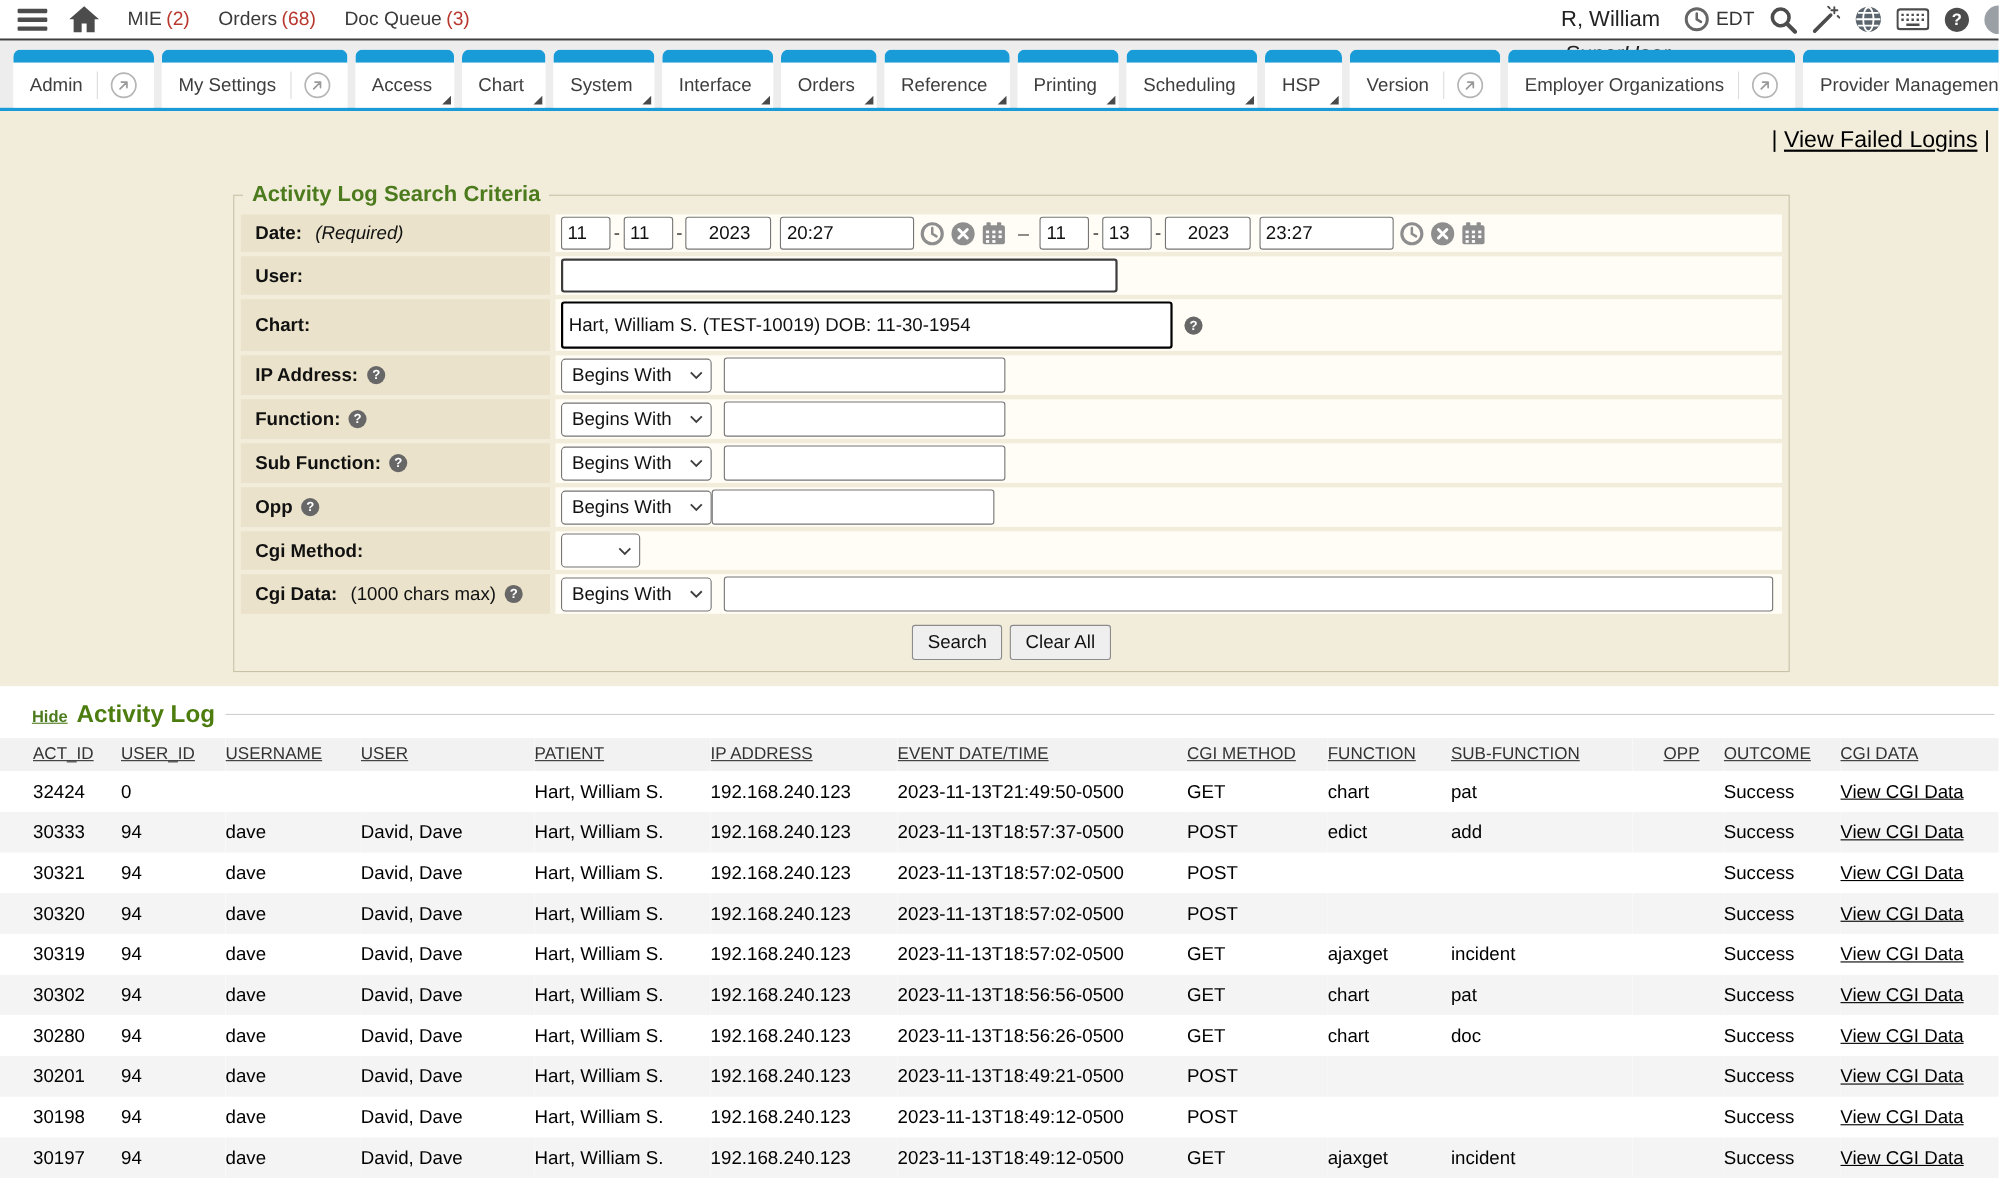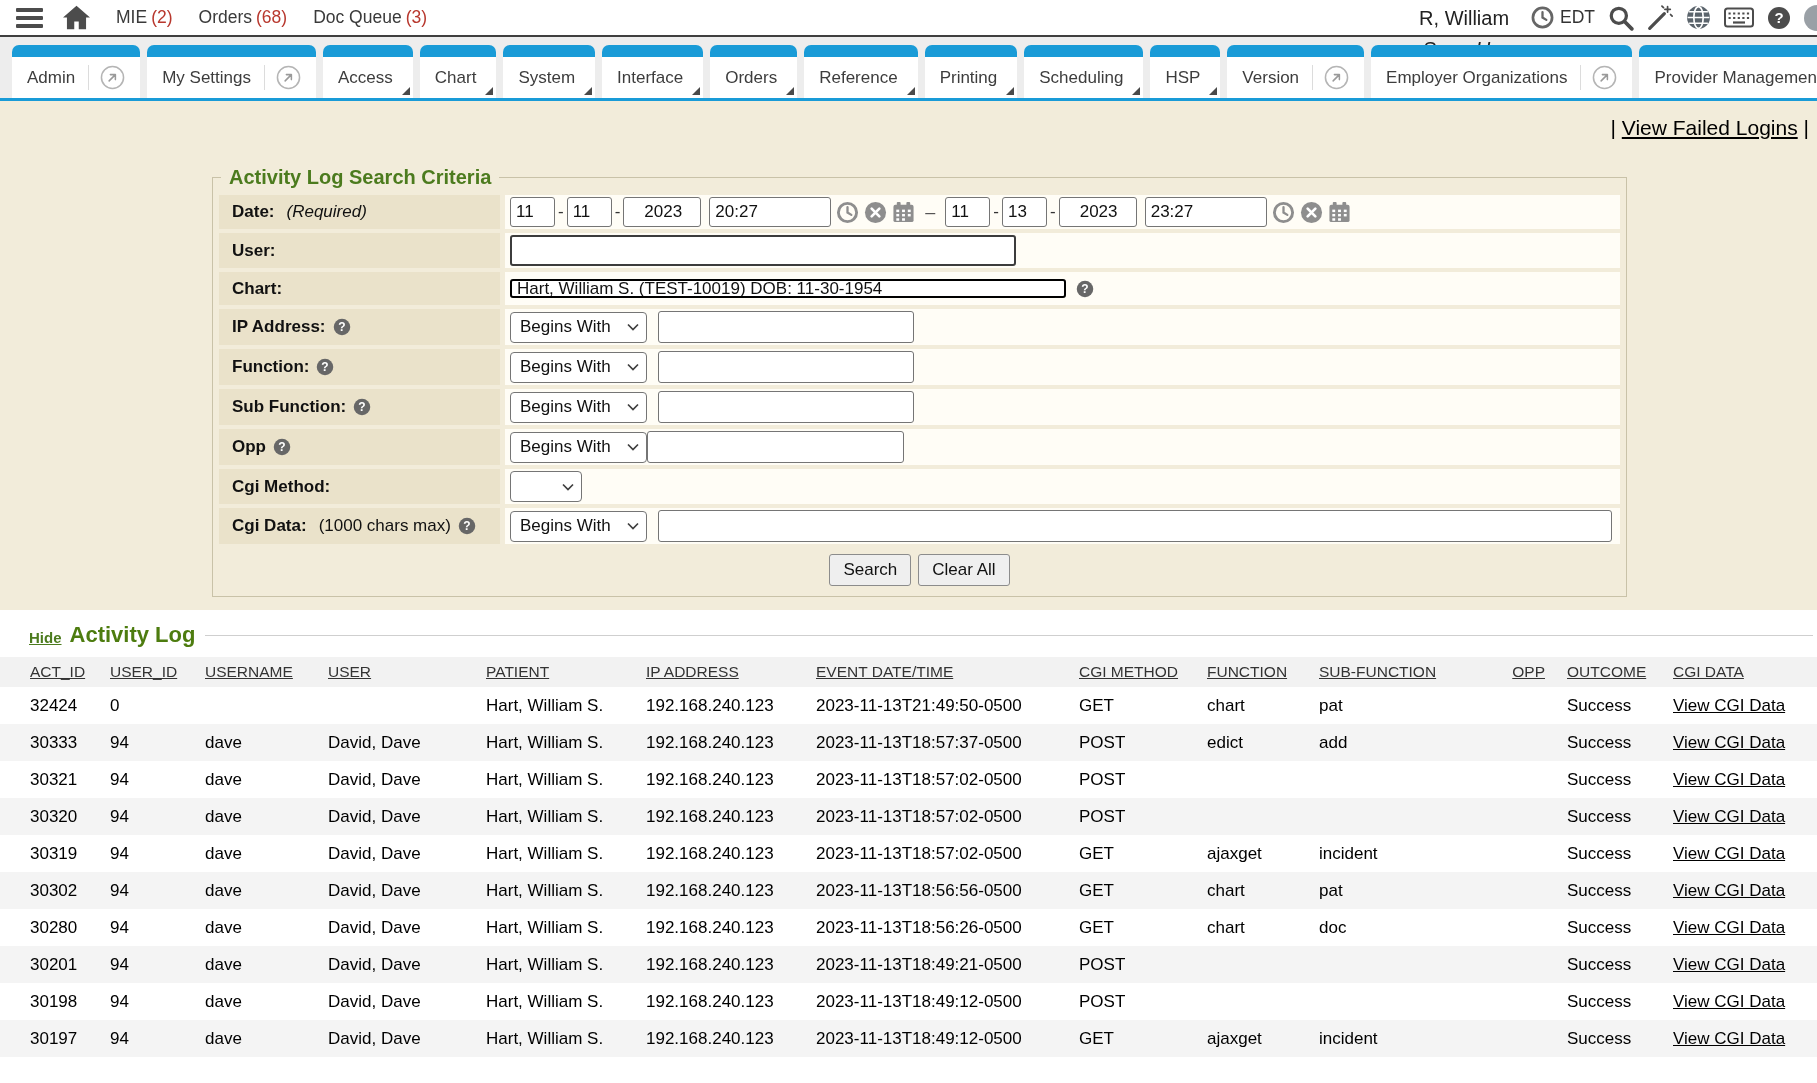--- a/index.html
+++ b/index.html
@@ -46,21 +46,21 @@
   .flabel .req{ font-weight:normal; font-style:italic; margin-left:5px; }
   .flabel .note{ font-weight:normal; margin-left:5px; }
   .ffield{ flex:1; background:#fffdf6; display:flex; align-items:center; padding:2px 8px 2px 5px; }
   .inp{ height:30px; border:1px solid #757575; border-radius:3px; background:#fff;
     font:17px "Liberation Sans","DejaVu Sans",sans-serif; padding:0 5px; color:#111; }
   .w45{ width:45px; } .w78{ width:78px;padding-left:20px; } .w122{ width:122px; }
   .dsep{ margin:0 3px; font-size:17px; color:#333; }
   .range{ margin:0 10px; font-size:18px; color:#555; }
   .icobtn{ margin-left:5px; cursor:pointer; display:flex; align-items:center; }
   .user-inp{ width:506px; height:31px; border:2px solid #3c3c3c; }
-  .chart-inp{ width:556px; height:19px; border:2px solid #000; }
+  .chart-inp{ width:556px; height:43px; border:2px solid #000; }
   .sel{ height:31px; width:137px; border:1px solid #757575; border-radius:4px; background:#fff;
     display:flex; align-items:center; justify-content:space-between; padding:0 7px 0 9px;
     font-size:17px; color:#111; cursor:pointer; flex-shrink:0; }
   .sel.small{ width:72px; }
   .after-sel{ margin-left:11px; width:256px; height:32px; }
   .opp-inp{ margin-left:0; width:257px; height:32px; }
   .cgidata-inp{ margin-left:11px; width:954px; height:32px; }
   .qicon{ display:flex; align-items:center; cursor:pointer; }
   .chart-q{ margin-left:10px; }
   .btnrow{ display:flex; justify-content:center; padding:6px 0 4px; }

